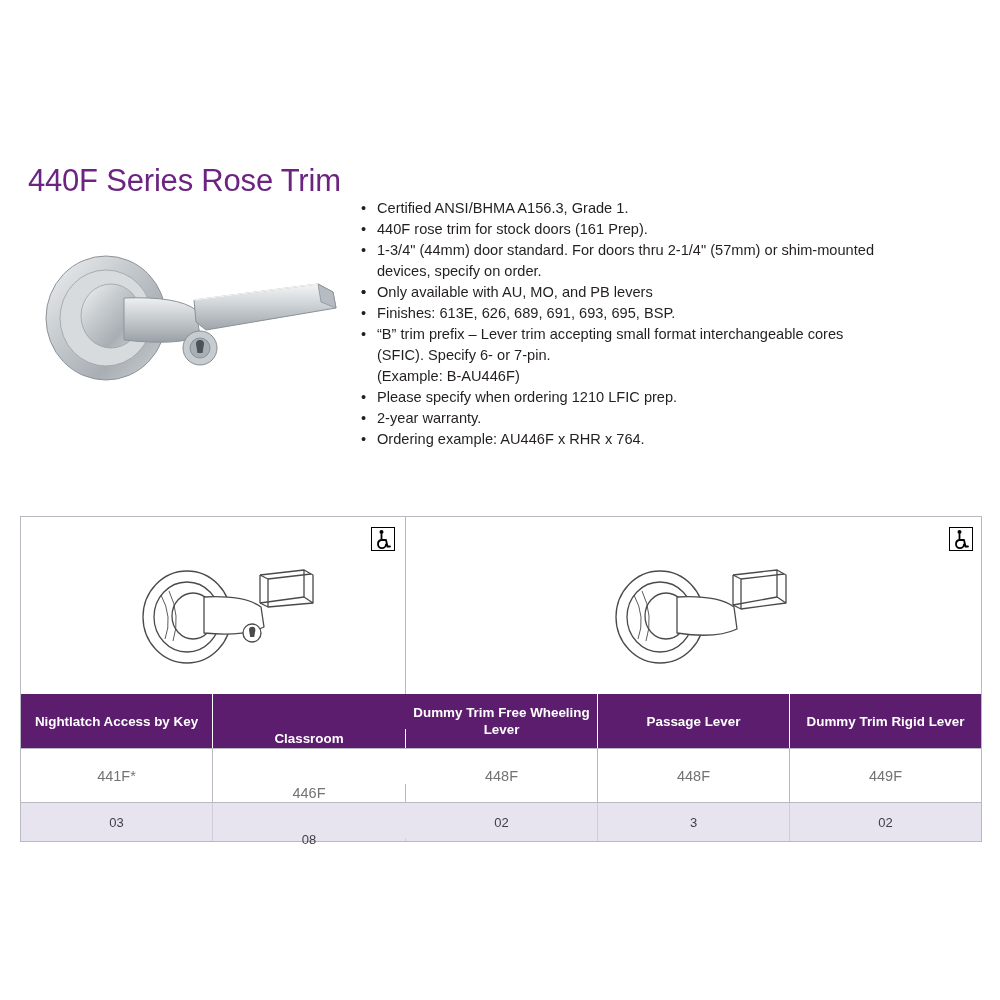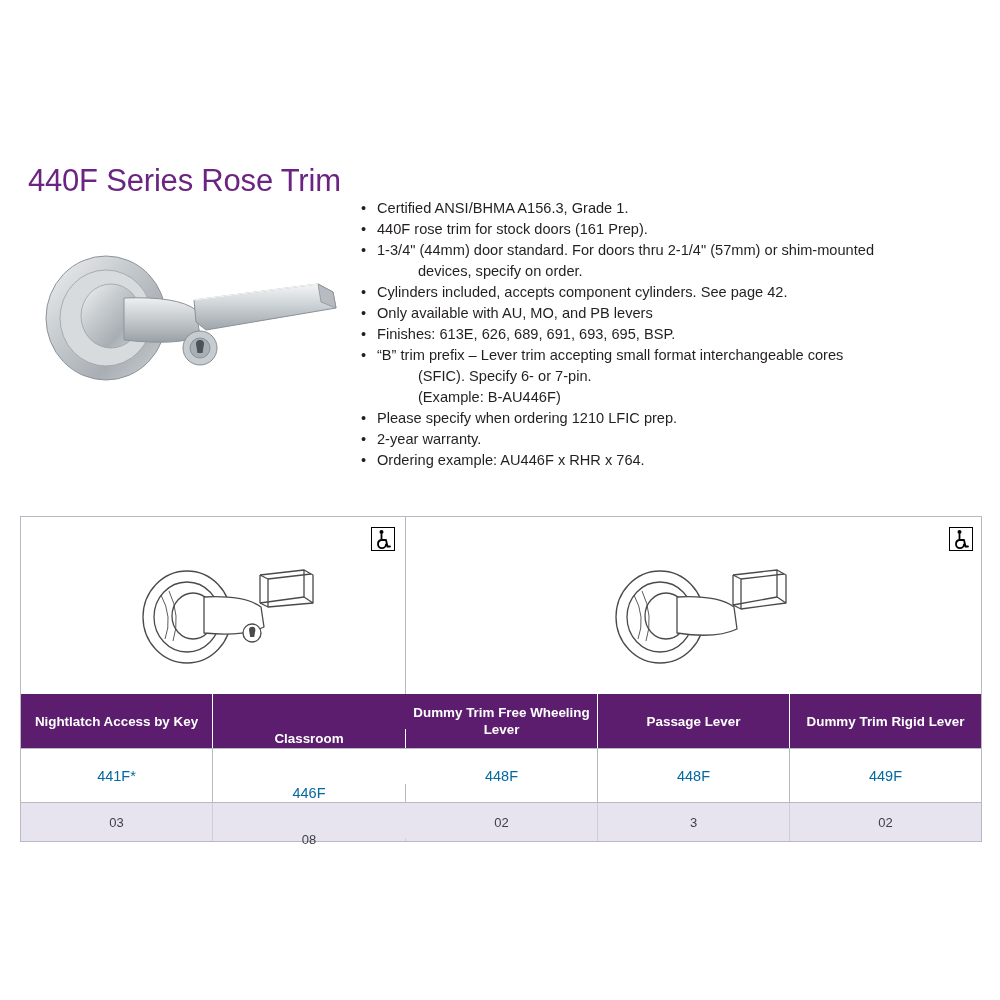--- a/index.html
+++ b/index.html
@@ -58,21 +58,20 @@
   }
   .bullet .dot {
     position: absolute;
     left: 3px;
     top: 0;
     font-size: 14.6px;
     line-height: 21px;
   }
   .bullet .sub {
     display: block;
-    margin-left: 41px;
   }
   
   .table {
     position: absolute;
     left: 20px;
     top: 516px;
     width: 962px;
     border: 1px solid #b9b9c4;
     box-sizing: border-box;
   }
@@ -120,21 +119,21 @@
     font-size: 13.4px;
     font-weight: bold;
     line-height: 17px;
     display: flex;
     align-items: center;
     justify-content: center;
     padding: 0 6px;
   }
   .code-row {
     background: #ffffff;
-    color: #0369a1;
+    color: #737373;
     height: 53px;
     border-top: 1px solid #b9b9c4;
   }
   .code-row > div {
     font-size: 14.5px;
     display: flex;
     align-items: center;
     justify-content: center;
     border-right: 1px solid #b9b9c4;
   }
@@ -213,21 +212,20 @@
       <span class="dot">•</span>
       <span>440F rose trim for stock doors (161 Prep).</span>
     </div>
     <div class="bullet">
       <span class="dot">•</span>
       <span>1-3/4" (44mm) door standard.  For doors thru 2-1/4" (57mm) or shim-mounted</span>
       <span class="sub">devices, specify on order.</span>
     </div>
     <div class="bullet">
       <span class="dot">•</span>
-      <span>Cylinders included, accepts component cylinders. See page 42.</span>
     </div>
     <div class="bullet">
       <span class="dot">•</span>
       <span>Only available with AU, MO, and PB levers</span>
     </div>
     <div class="bullet">
       <span class="dot">•</span>
       <span>Finishes: 613E, 626, 689, 691, 693, 695, BSP.</span>
     </div>
     <div class="bullet">

